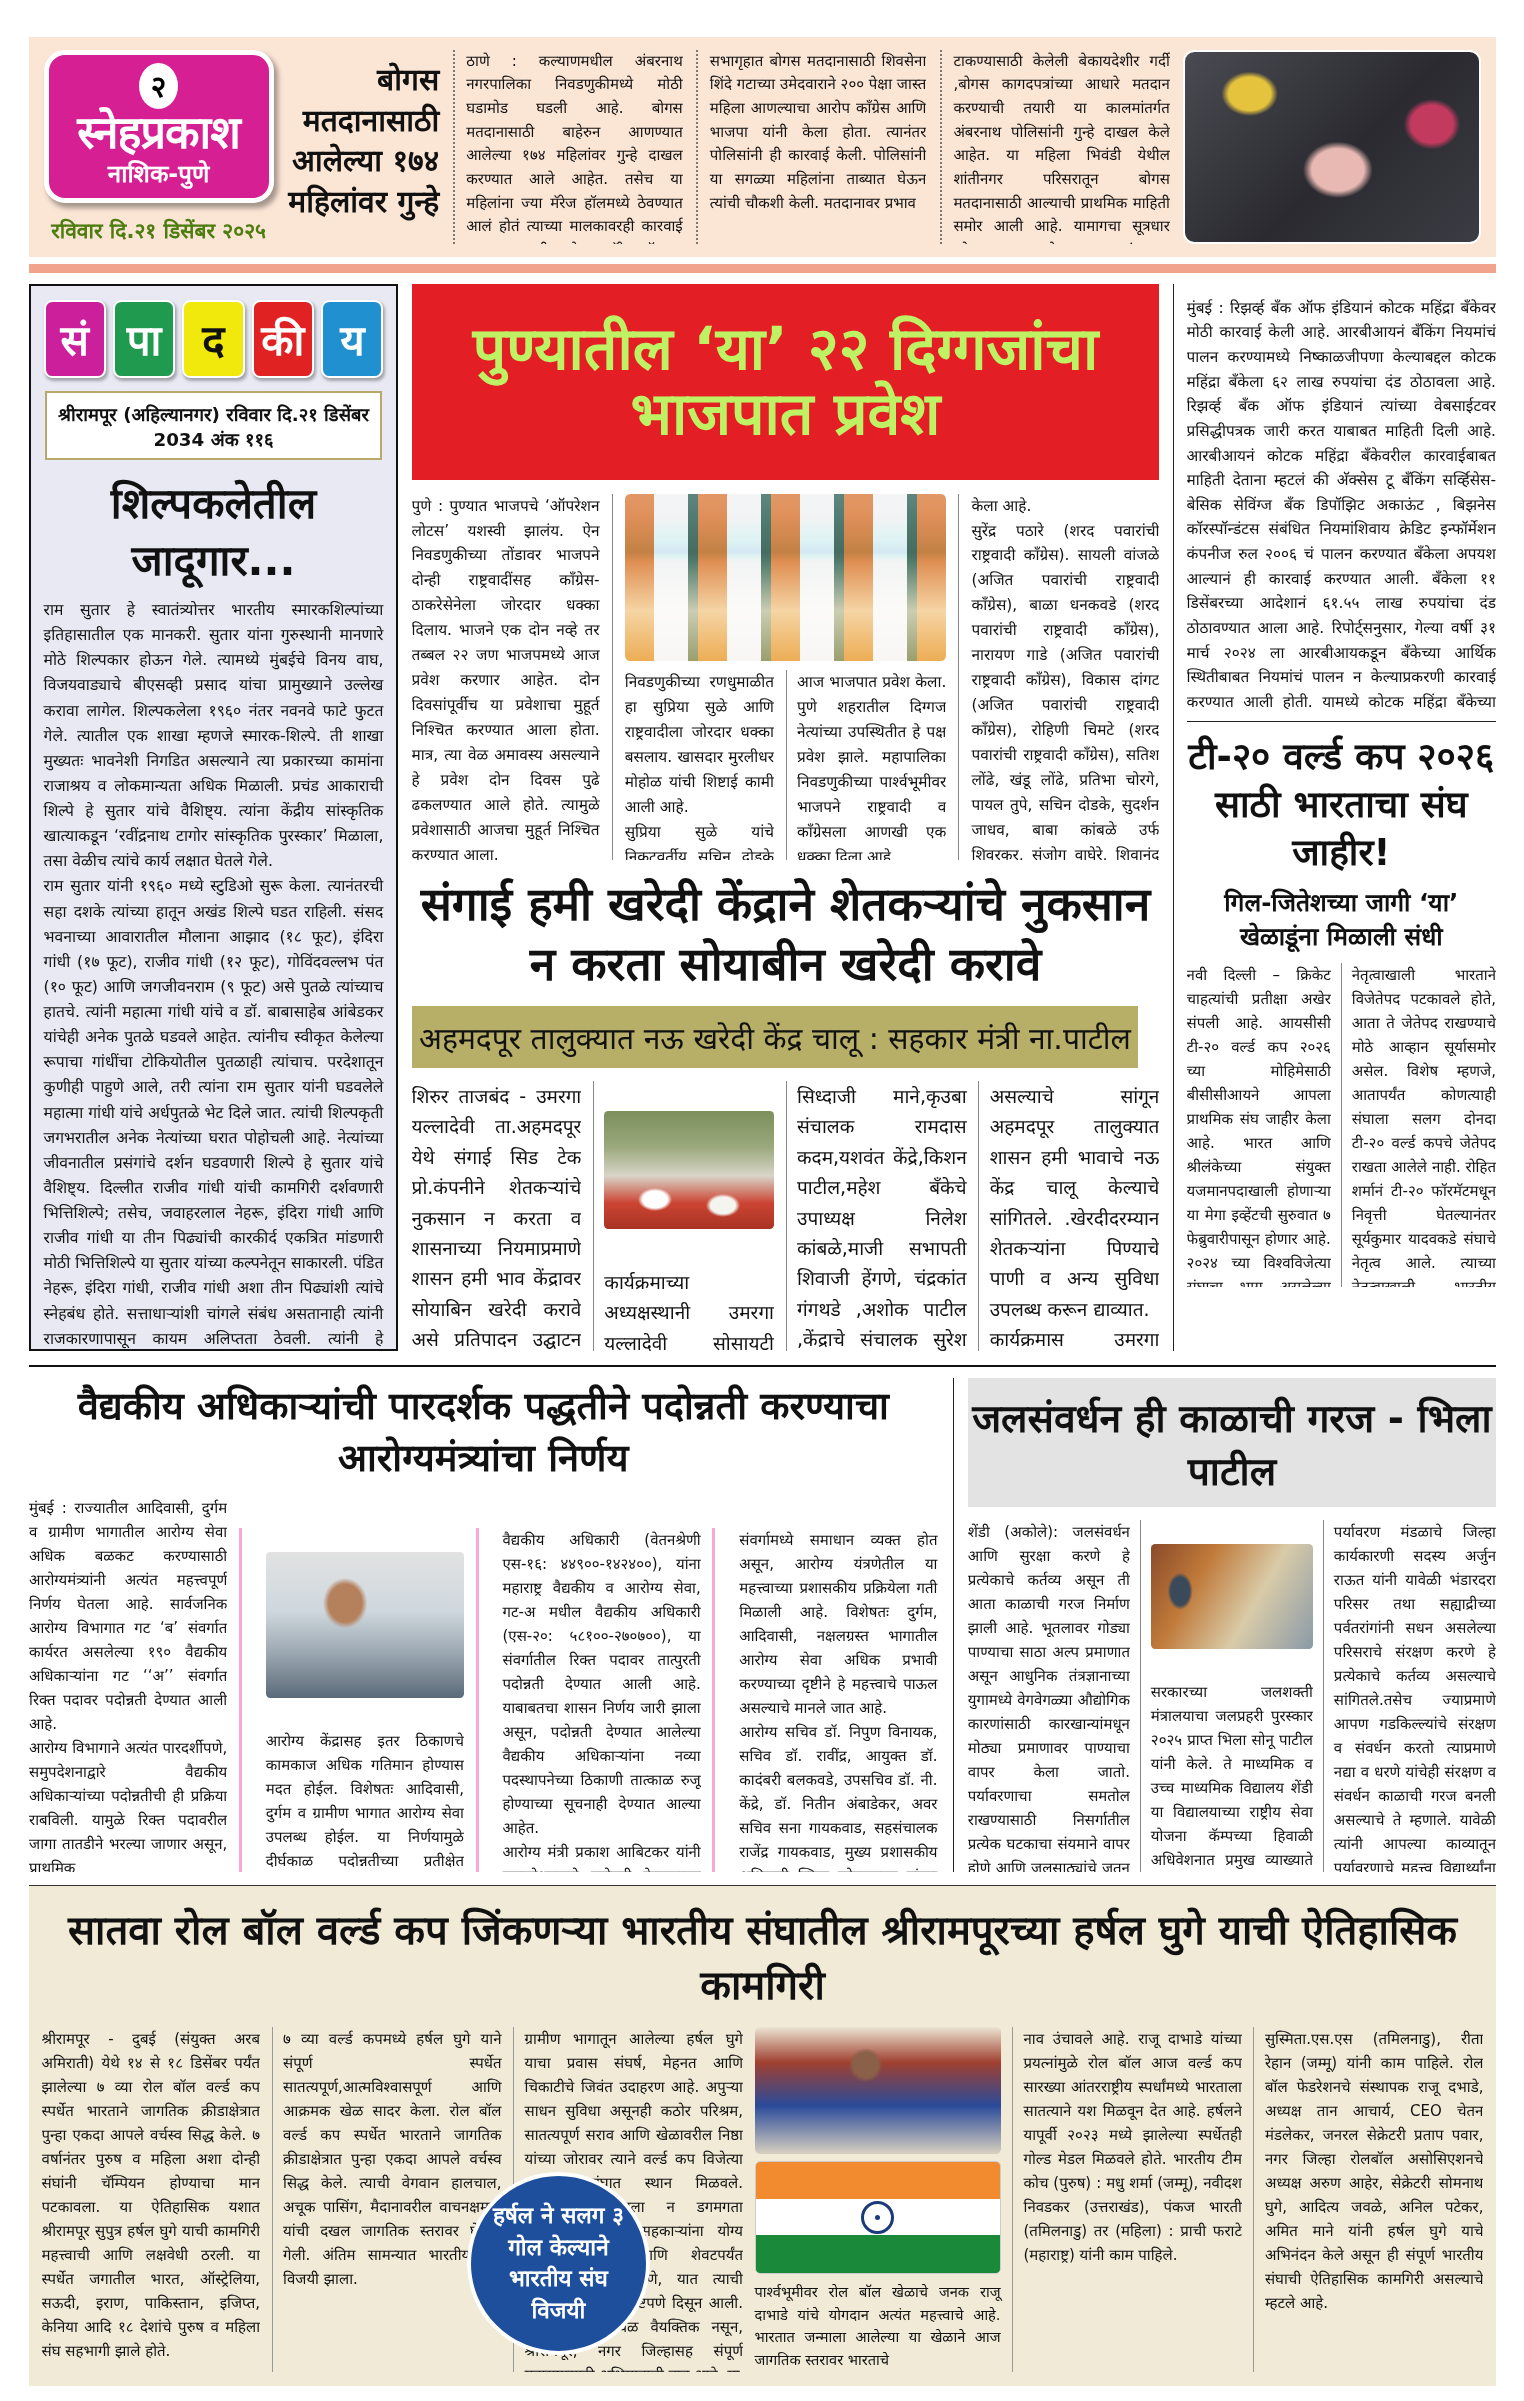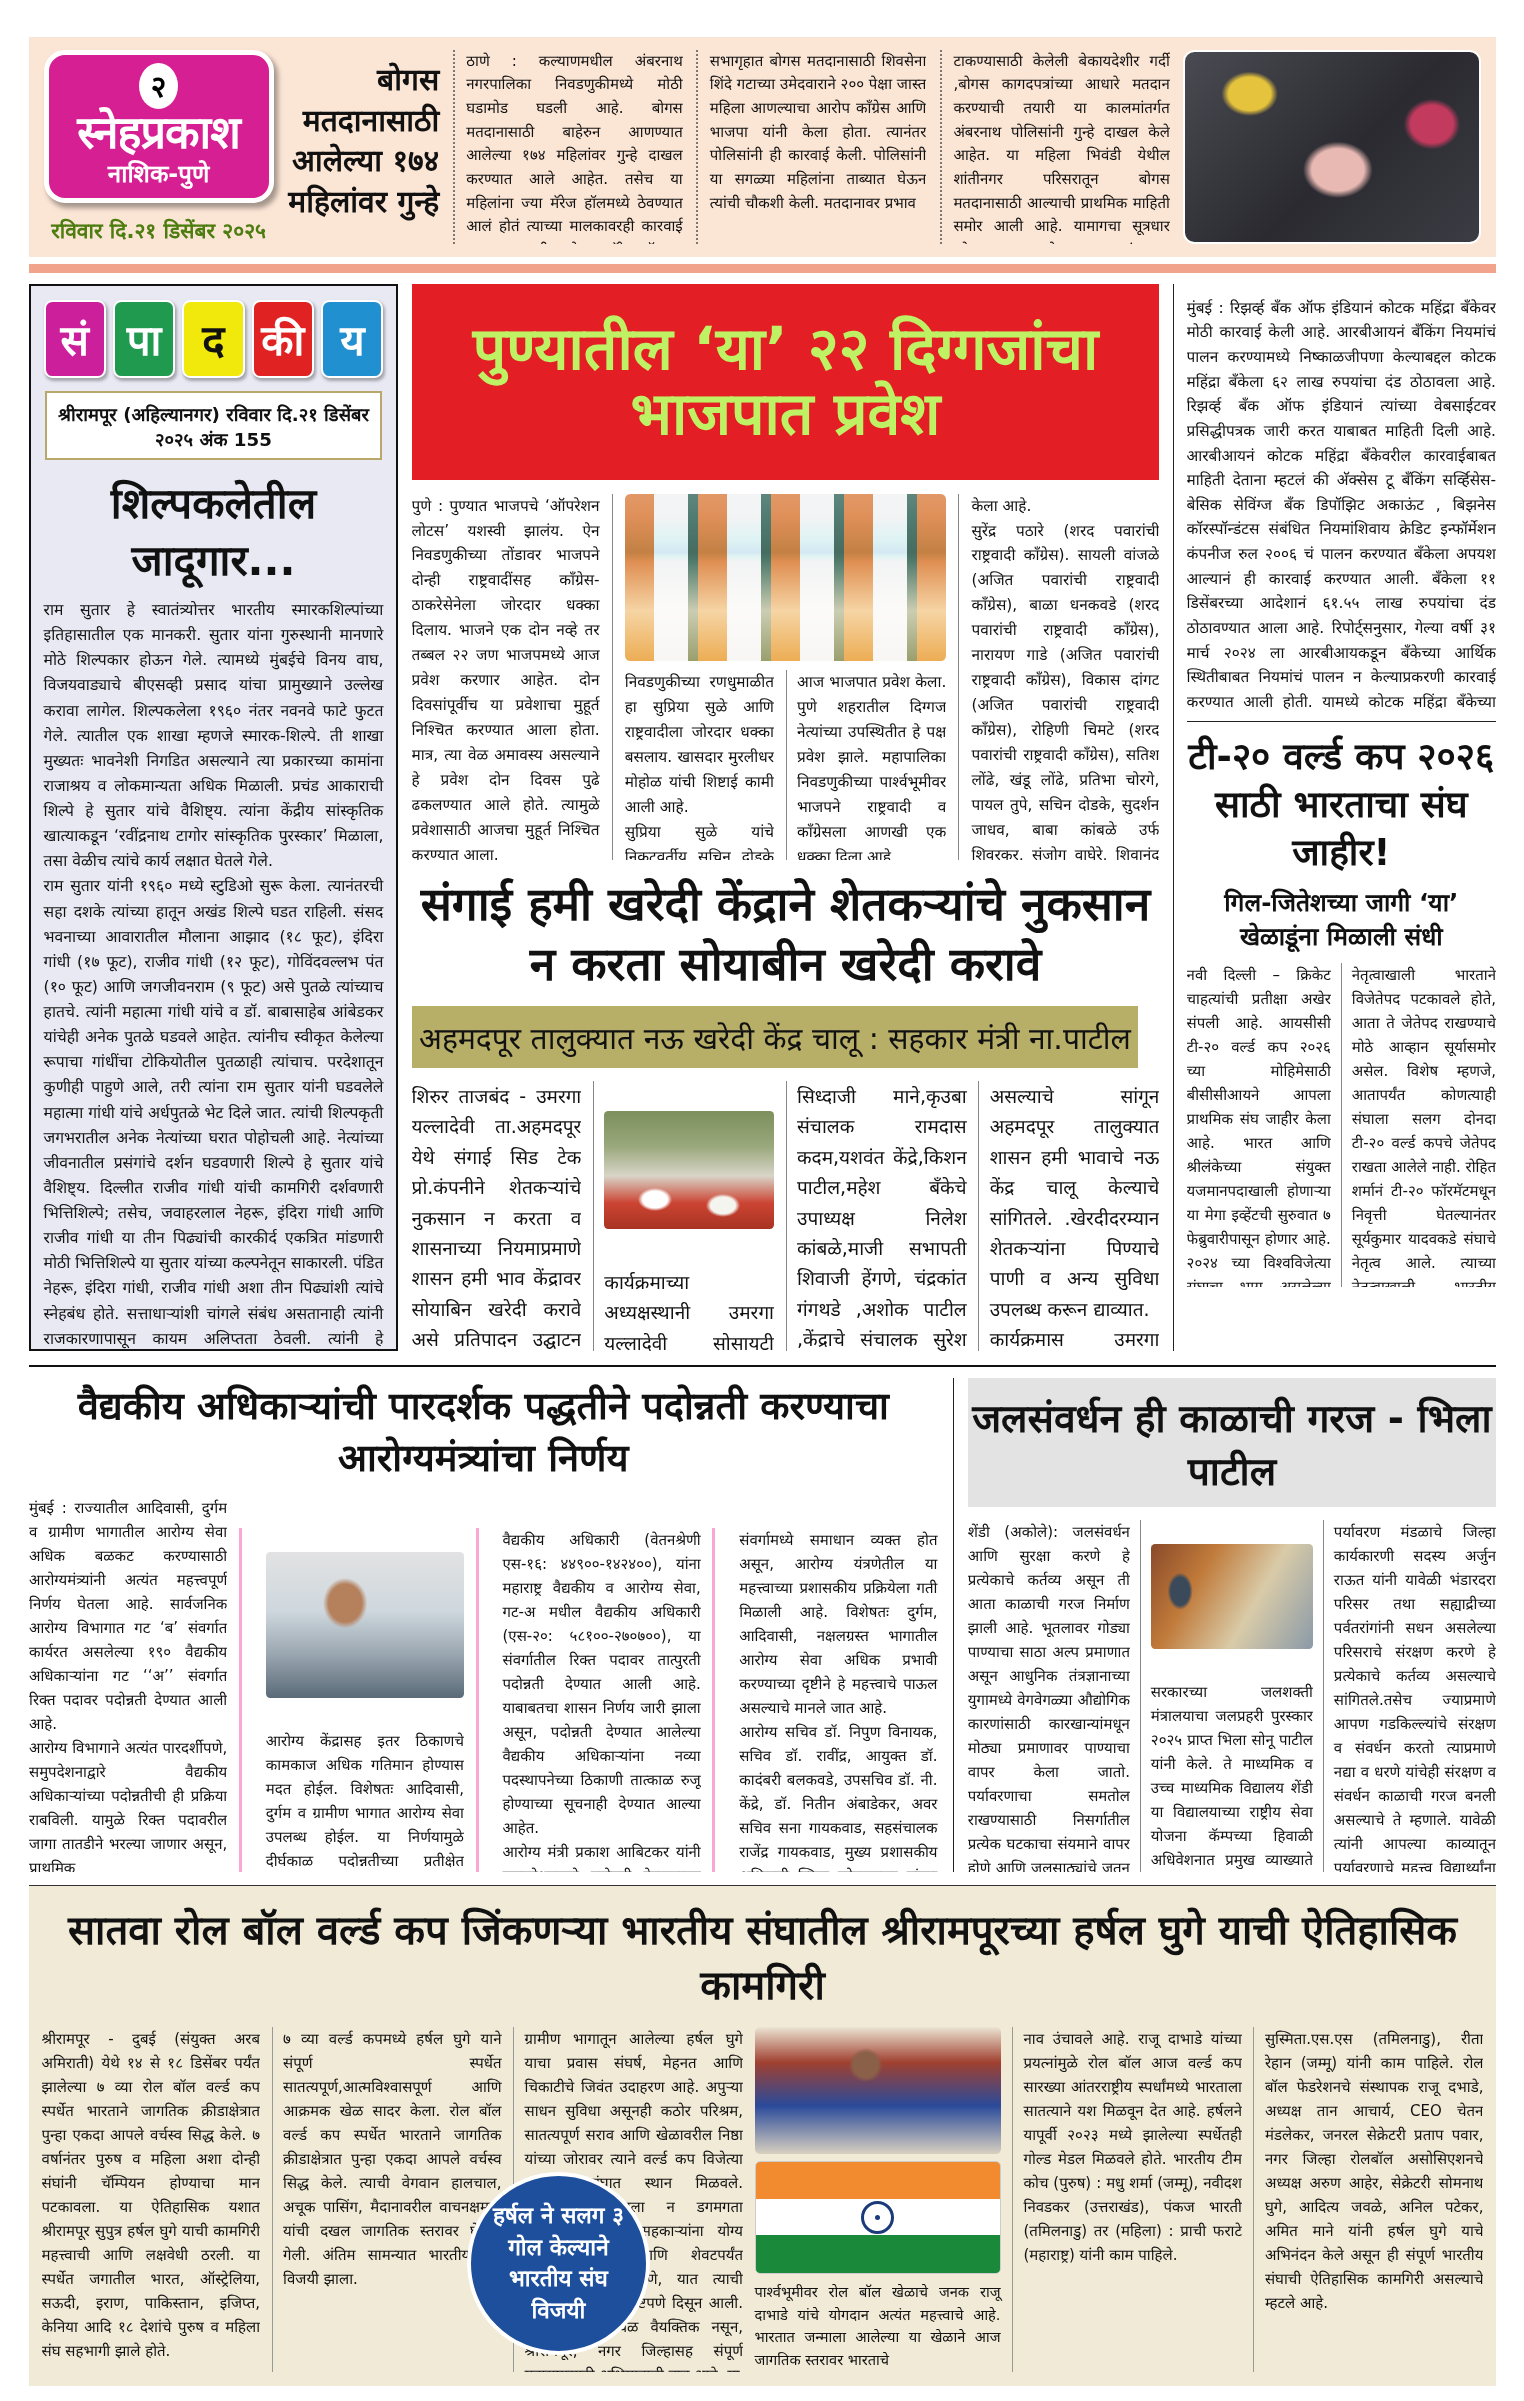--- a/index.html
+++ b/index.html
@@ -135,21 +135,21 @@
   <div class="main-section">
 
     <div class="editorial">
       <div class="tiles">
         <div class="tile tile-1">सं</div>
         <div class="tile tile-2">पा</div>
         <div class="tile tile-3">द</div>
         <div class="tile tile-4">की</div>
         <div class="tile tile-5">य</div>
       </div>
-      <div class="ed-dateline">श्रीरामपूर (अहिल्यानगर) रविवार दि.२१ डिसेंबर २०२५  अंक 155</div>
+      <div class="ed-dateline">श्रीरामपूर (अहिल्यानगर) रविवार दि.२१ डिसेंबर 2034  अंक ११६</div>
       <div class="ed-headline">शिल्पकलेतील जादूगार...</div>
       <div class="ed-body">राम सुतार हे स्वातंत्र्योत्तर भारतीय स्मारकशिल्पांच्या इतिहासातील एक मानकरी. सुतार यांना गुरुस्थानी मानणारे मोठे शिल्पकार होऊन गेले. त्यामध्ये मुंबईचे विनय वाघ, विजयवाड्याचे बीएसव्ही प्रसाद यांचा प्रामुख्याने उल्लेख करावा लागेल.  शिल्पकलेला १९६० नंतर नवनवे फाटे फुटत गेले. त्यातील एक शाखा म्हणजे स्मारक-शिल्पे. ती शाखा मुख्यतः भावनेशी निगडित असल्याने त्या प्रकारच्या कामांना राजाश्रय व लोकमान्यता अधिक मिळाली. प्रचंड आकाराची शिल्पे हे सुतार यांचे वैशिष्ट्य. त्यांना केंद्रीय सांस्कृतिक खात्याकडून ‘रवींद्रनाथ टागोर सांस्कृतिक पुरस्कार’ मिळाला, तसा वेळीच त्यांचे कार्य लक्षात घेतले गेले.
 राम सुतार यांनी १९६० मध्ये स्टुडिओ सुरू केला. त्यानंतरची सहा दशके त्यांच्या हातून अखंड शिल्पे घडत राहिली. संसद भवनाच्या आवारातील मौलाना आझाद (१८ फूट), इंदिरा गांधी (१७ फूट), राजीव गांधी (१२ फूट), गोविंदवल्लभ पंत (१० फूट) आणि जगजीवनराम (९ फूट) असे पुतळे त्यांच्याच हातचे. त्यांनी महात्मा गांधी यांचे व डॉ. बाबासाहेब आंबेडकर यांचेही अनेक पुतळे घडवले आहेत. त्यांनीच स्वीकृत केलेल्या रूपाचा गांधींचा टोकियोतील पुतळाही त्यांचाच. परदेशातून कुणीही पाहुणे आले, तरी त्यांना राम सुतार यांनी घडवलेले महात्मा गांधी यांचे अर्धपुतळे भेट दिले जात. त्यांची शिल्पकृती जगभरातील अनेक नेत्यांच्या घरात पोहोचली आहे. नेत्यांच्या जीवनातील प्रसंगांचे दर्शन घडवणारी शिल्पे हे सुतार यांचे वैशिष्ट्य. दिल्लीत राजीव गांधी यांची कामगिरी दर्शवणारी भित्तिशिल्पे; तसेच, जवाहरलाल नेहरू, इंदिरा गांधी आणि राजीव गांधी या तीन पिढ्यांची कारकीर्द एकत्रित मांडणारी मोठी भित्तिशिल्पे या सुतार यांच्या कल्पनेतून साकारली. पंडित नेहरू, इंदिरा गांधी, राजीव गांधी अशा तीन पिढ्यांशी त्यांचे स्नेहबंध होते. सत्ताधाऱ्यांशी चांगले संबंध असतानाही त्यांनी राजकारणापासून कायम अलिप्तता ठेवली. त्यांनी हे विशेषत्वाने आवर्जून असताना (१९५२ ते ५८) आर्की अजिंठा-वेरूळ येथील शिल्पांच्या डागडुजीचे धडे घेतले; त्यातून मिळालेल्या लाभ सांगावी लागणारी बदलणारे काम सरकारी नोकरीचा भाग म्हणून होता. स्मारकशिल्पांबद्दलची त्यांची दृष्टी हे विकसित होत गेली. सुतार यांच्यावरचे महात्मा गांधींबाबतचे संस्कार गांधी विचारांशी जुळले होते. धुळे जिल्ह्यातून सुरू होऊन त्यांचे शिक्षण झाले. ते स्वातंत्र्यलढ्याचे ध्येय म्हणून विदेशी वस्तू जाळण्याच्या कार्यक्रमांत सहभागी होत. गर्दीत उभ्या असलेल्या राम सुतार यांच्यावरही त्याची मोहिनी पडली होती. त्यांना ज्या दोन विदेशी वस्तू होत्या त्या टाकल्या पाहिजेत असे सांगितले आणि तेथून त्यांचा महात्मा गांधी यांच्याशी नकळत जोडला गेलेला ऋणानुबंध त्यांच्या शिल्पकलेला चालना देणारा ठरला. सुतार हे विनोबा भावे यांच्या निकट संपर्कात होते. सुतार यांचे मूर्तिकौशल्य हेरून चित्रकलेच्या शिक्षकांनी त्यांना महात्मा गांधी यांच्या हत्येनंतर १९४८ मध्ये गांधी यांचा पुतळा बनवण्यास सांगितला.</div>
     </div>
 
     <div class="center-zone">
       <div class="lead-banner">पुण्यातील ‘या’ २२ दिग्गजांचा भाजपात प्रवेश</div>
       <div class="lead-body">
         <div class="lead-col">पुणे : पुण्यात भाजपचे ‘ऑपरेशन लोटस’ यशस्वी झालंय. ऐन निवडणुकीच्या तोंडावर भाजपने दोन्ही राष्ट्रवादींसह काँग्रेस-ठाकरेसेनेला जोरदार धक्का दिलाय. भाजने एक दोन नव्हे तर तब्बल २२ जण भाजपमध्ये आज प्रवेश करणार आहेत. दोन दिवसांपूर्वीच या प्रवेशाचा मुहूर्त निश्चित करण्यात आला होता. मात्र, त्या वेळ अमावस्य असल्याने हे प्रवेश दोन दिवस पुढे ढकलण्यात आले होते. त्यामुळे प्रवेशासाठी आजचा मुहूर्त निश्चित करण्यात आला.
 भाजपने राष्ट्रवादी काँग्रेसच्या खासदार सुप्रिया सुळे यांचा विश्वासू अन् निकटवर्तीय फोडला आहे. ऐन विधानसभा</div>

